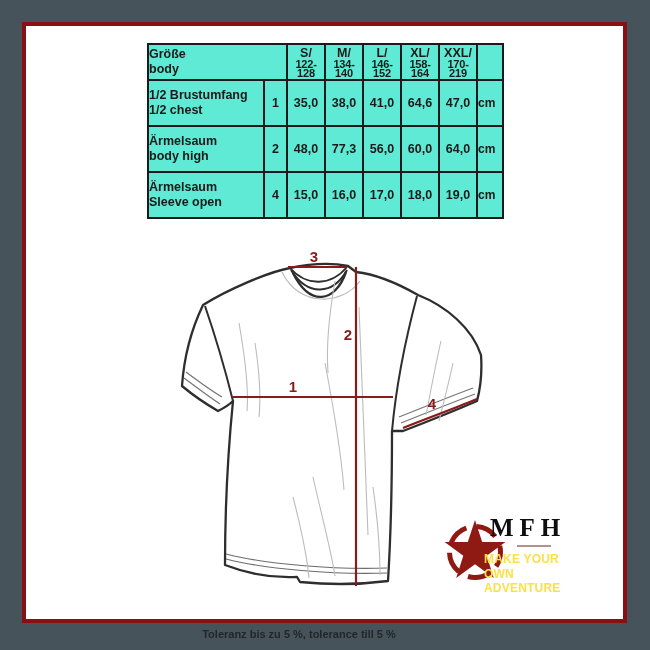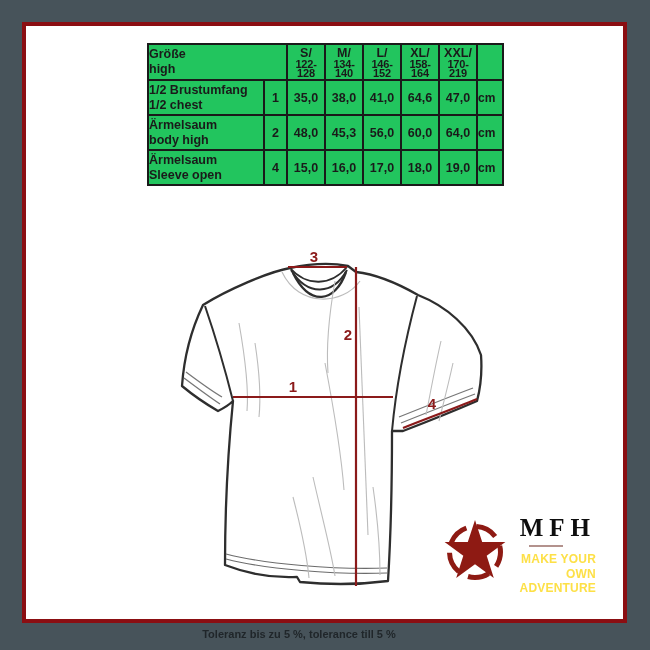--- a/index.html
+++ b/index.html
@@ -24,23 +24,23 @@
     left: 147px; top: 43px;
     border-collapse: collapse;
     table-layout: fixed;
     color: #1a1a1a;
     font-weight: bold;
   }
   .size-table td, .size-table th {
     border: 2px solid #1a1a1a;
     padding: 0;
     vertical-align: middle;
-    background: #22c55e;
-  }
-  .size-table tr { height: 35px; }
+    background: #5eead4;
+  }
+  .size-table tr { height: 46px; }
   .size-table tr.head-row { height: 36px; }
   .cell-label {
     text-align: left;
     padding: 1px 2px 1px 5px;
     font-size: 12.5px;
     line-height: 15px;
   }
   .cell-center { text-align: center; font-size: 12.5px; }
   .size-head { text-align: center; }
   .size-head .size-name { font-size: 12.5px; line-height: 14px; }
@@ -51,23 +51,23 @@
   .marker-label {
     font-family: "Liberation Sans", sans-serif;
     font-weight: bold;
     font-size: 15px;
     fill: #8B1A1A;
   }
   
   .logo-star-svg { position: absolute; left: 437px; top: 512px; }
   .logo-text {
     position: absolute;
-    left: 496px; top: 514px;
+    left: 484px; top: 514px;
     width: 100px;
-    text-align: right;
+    text-align: left;
     color: #0e0e0e;
   }
   .logo-brand {
     font-family: "Liberation Serif", serif;
     font-weight: bold;
     font-size: 25px;
     line-height: 27px;
     letter-spacing: 6px;
     padding-left: 6px;
   }
@@ -107,21 +107,21 @@
       <col style="width:38px">
       <col style="width:38px">
     <col style="width:38px">
       <col style="width:38px">
       <col style="width:26px">
   </colgroup>
   <tbody>
       <tr class="head-row">
     <th colspan="2" class="cell-label">
       <div>Größe</div>
-      <div>high</div>
+      <div>body</div>
     </th>
     <th class="size-head">
       <div class="size-name">S/</div>
       <div class="size-range">122-128</div>
     </th>
     <th class="size-head">
       <div class="size-name">M/</div>
       <div class="size-range">134-140</div>
     </th>
     <th class="size-head">
@@ -153,21 +153,21 @@
     <td class="cell-unit">cm</td>
   </tr>
 
   <tr>
     <td class="cell-label">
       <div>Ärmelsaum</div>
       <div>body high</div>
     </td>
     <td class="cell-center">2</td>
     <td class="cell-center">48,0</td>
-    <td class="cell-center">45,3</td>
+    <td class="cell-center">77,3</td>
     <td class="cell-center">56,0</td>
     <td class="cell-center">60,0</td>
     <td class="cell-center">64,0</td>
     <td class="cell-unit">cm</td>
   </tr>
 
 
   <tr>
     <td class="cell-label">
       <div>Ärmelsaum</div>

